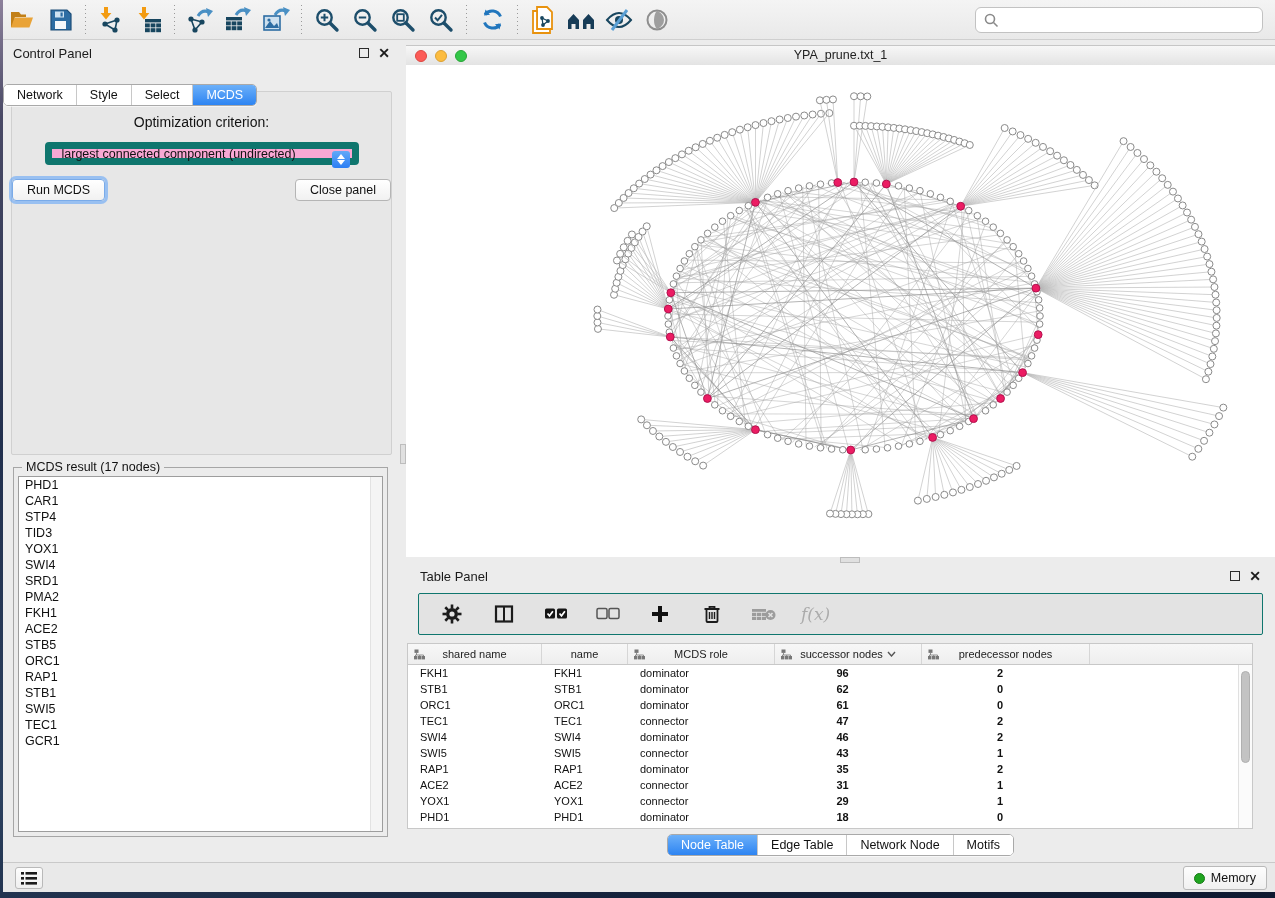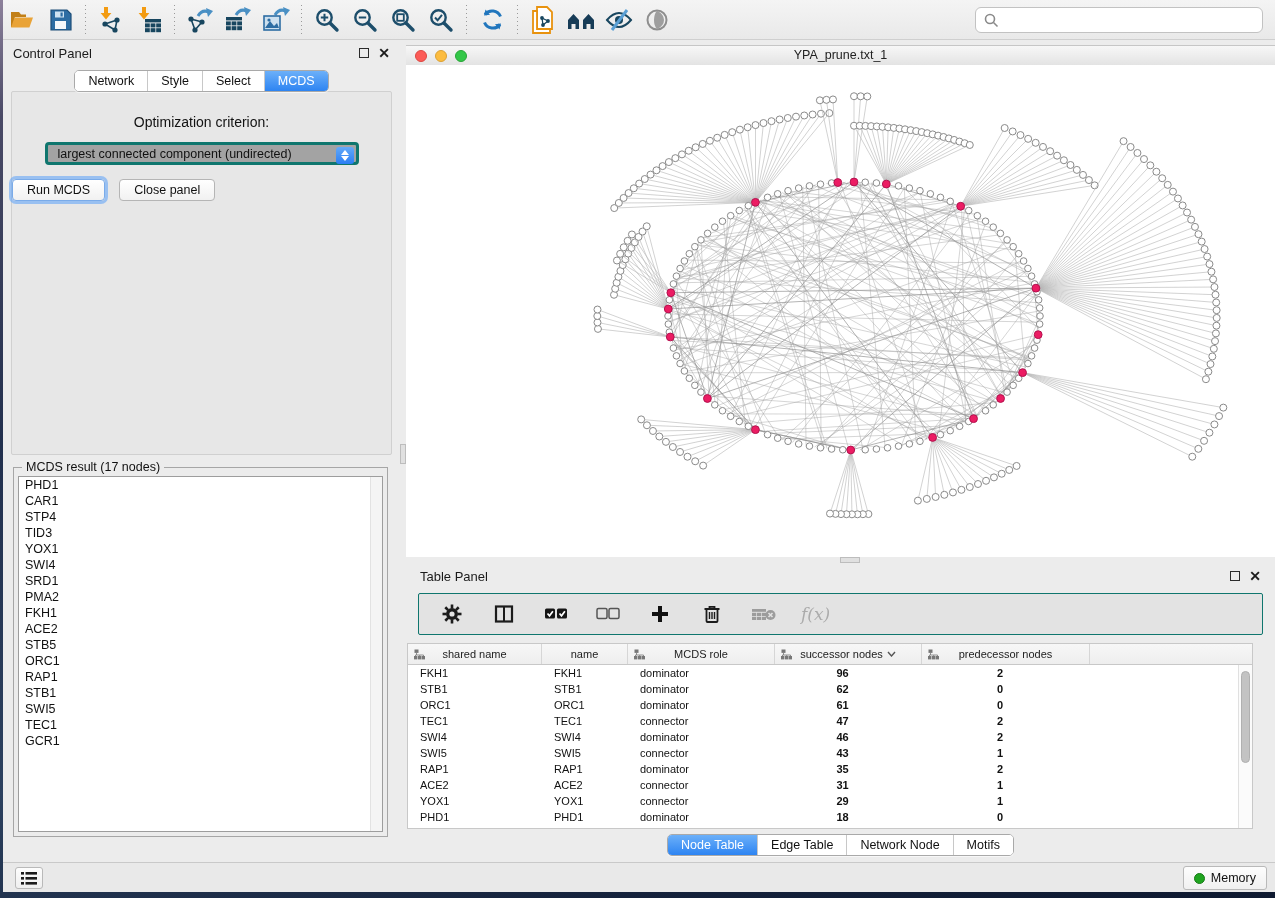--- a/index.html
+++ b/index.html
@@ -33,31 +33,31 @@
   .panel-head { height:26px; display:flex; align-items:center; padding:0 10px; }
   .panel-title { font-size:13px; color:#1b1b1b; }
   .panel-btns { margin-left:auto; display:flex; align-items:center; gap:9px; }
   .float-btn { width:10px; height:10px; border:1.6px solid #2b2b2b; display:inline-block; }
   .close-btn { font-size:14px; font-weight:bold; color:#1b1b1b; line-height:10px; }
 
   .segtabs { display:inline-flex; border:1px solid #a9a9a9; border-radius:5px; overflow:hidden; background:#fff; box-shadow:0 1px 0 rgba(255,255,255,.6); }
   .seg { padding:2px 13px; font-size:12.5px; color:#111; background:#fff; border-left:1px solid #c8c8c8; cursor:default; line-height:16px; }
   .seg:first-child { border-left:none; }
   .seg.active { background:linear-gradient(#6cb0f9,#2d84f2); color:#fff; }
-  .cp-tabs-row { display:flex; justify-content:center; margin-top:4px; position:relative; z-index:2; }
+  .cp-tabs-row { display:flex; justify-content:flex-start; margin-top:18px; position:relative; z-index:2; }
 
   .cp-box { position:absolute; left:8px; right:8px; top:51px; height:364px; background:#e7e7e7;
     border:1px solid #d0d0d0; border-radius:2px; }
   .opt-label { text-align:center; margin-top:22px; font-size:14px; color:#111; }
-  .dropdown { position:relative; margin:12px auto 0; width:314px; height:23px; background:#a3a3a3;
-    border:3px solid #0f766e; border-radius:4px; font-size:12.5px; color:#111;
+  .dropdown { position:relative; margin:12px auto 0; width:314px; height:23px; background:#f9a8d4;
+    border:7px solid #0f766e; border-radius:4px; font-size:12.5px; color:#111;
     display:flex; align-items:center; padding:0 26px 0 10px; }
   .dropdown .stepper { position:absolute; right:2px; top:2px; width:18px; height:17px; border-radius:3px;
     background:linear-gradient(#63a9f8,#2b7ef4); display:flex; flex-direction:column; align-items:center; justify-content:center; gap:1px; }
-  .btn-row { display:flex; justify-content:flex-start; gap:14px; margin-top:14px; }
+  .btn-row { display:flex; justify-content:space-between; gap:14px; margin-top:14px; }
   .aqua-btn { height:22px; padding:0 14px; font-size:12.5px; color:#111; background:linear-gradient(#fff,#f1f1f1);
     border:1px solid #b5b5b5; border-radius:4px; font-family:"Liberation Sans",sans-serif; }
   .aqua-btn.focused { box-shadow:0 0 0 3px rgba(90,160,250,.55); border-color:#7aabe9; }
 
   .result-group { position:absolute; left:10px; right:12px; top:427px; bottom:25px; border:1px solid #a6a6a6; }
   .result-legend { position:absolute; top:-8px; left:8px; background:#ececec; padding:0 4px; font-size:12.5px; color:#111; }
   .result-list { position:absolute; left:4px; right:4px; top:8px; bottom:4px; background:#fff; border:1px solid #9d9d9d; overflow:hidden; }
   .result-scroll { position:absolute; right:0; top:0; bottom:0; width:12px; background:#f4f4f4; border-left:1px solid #e2e2e2; }
   .mcds-item { font-size:12.5px; color:#111; line-height:16px; padding-left:6px; }
 

